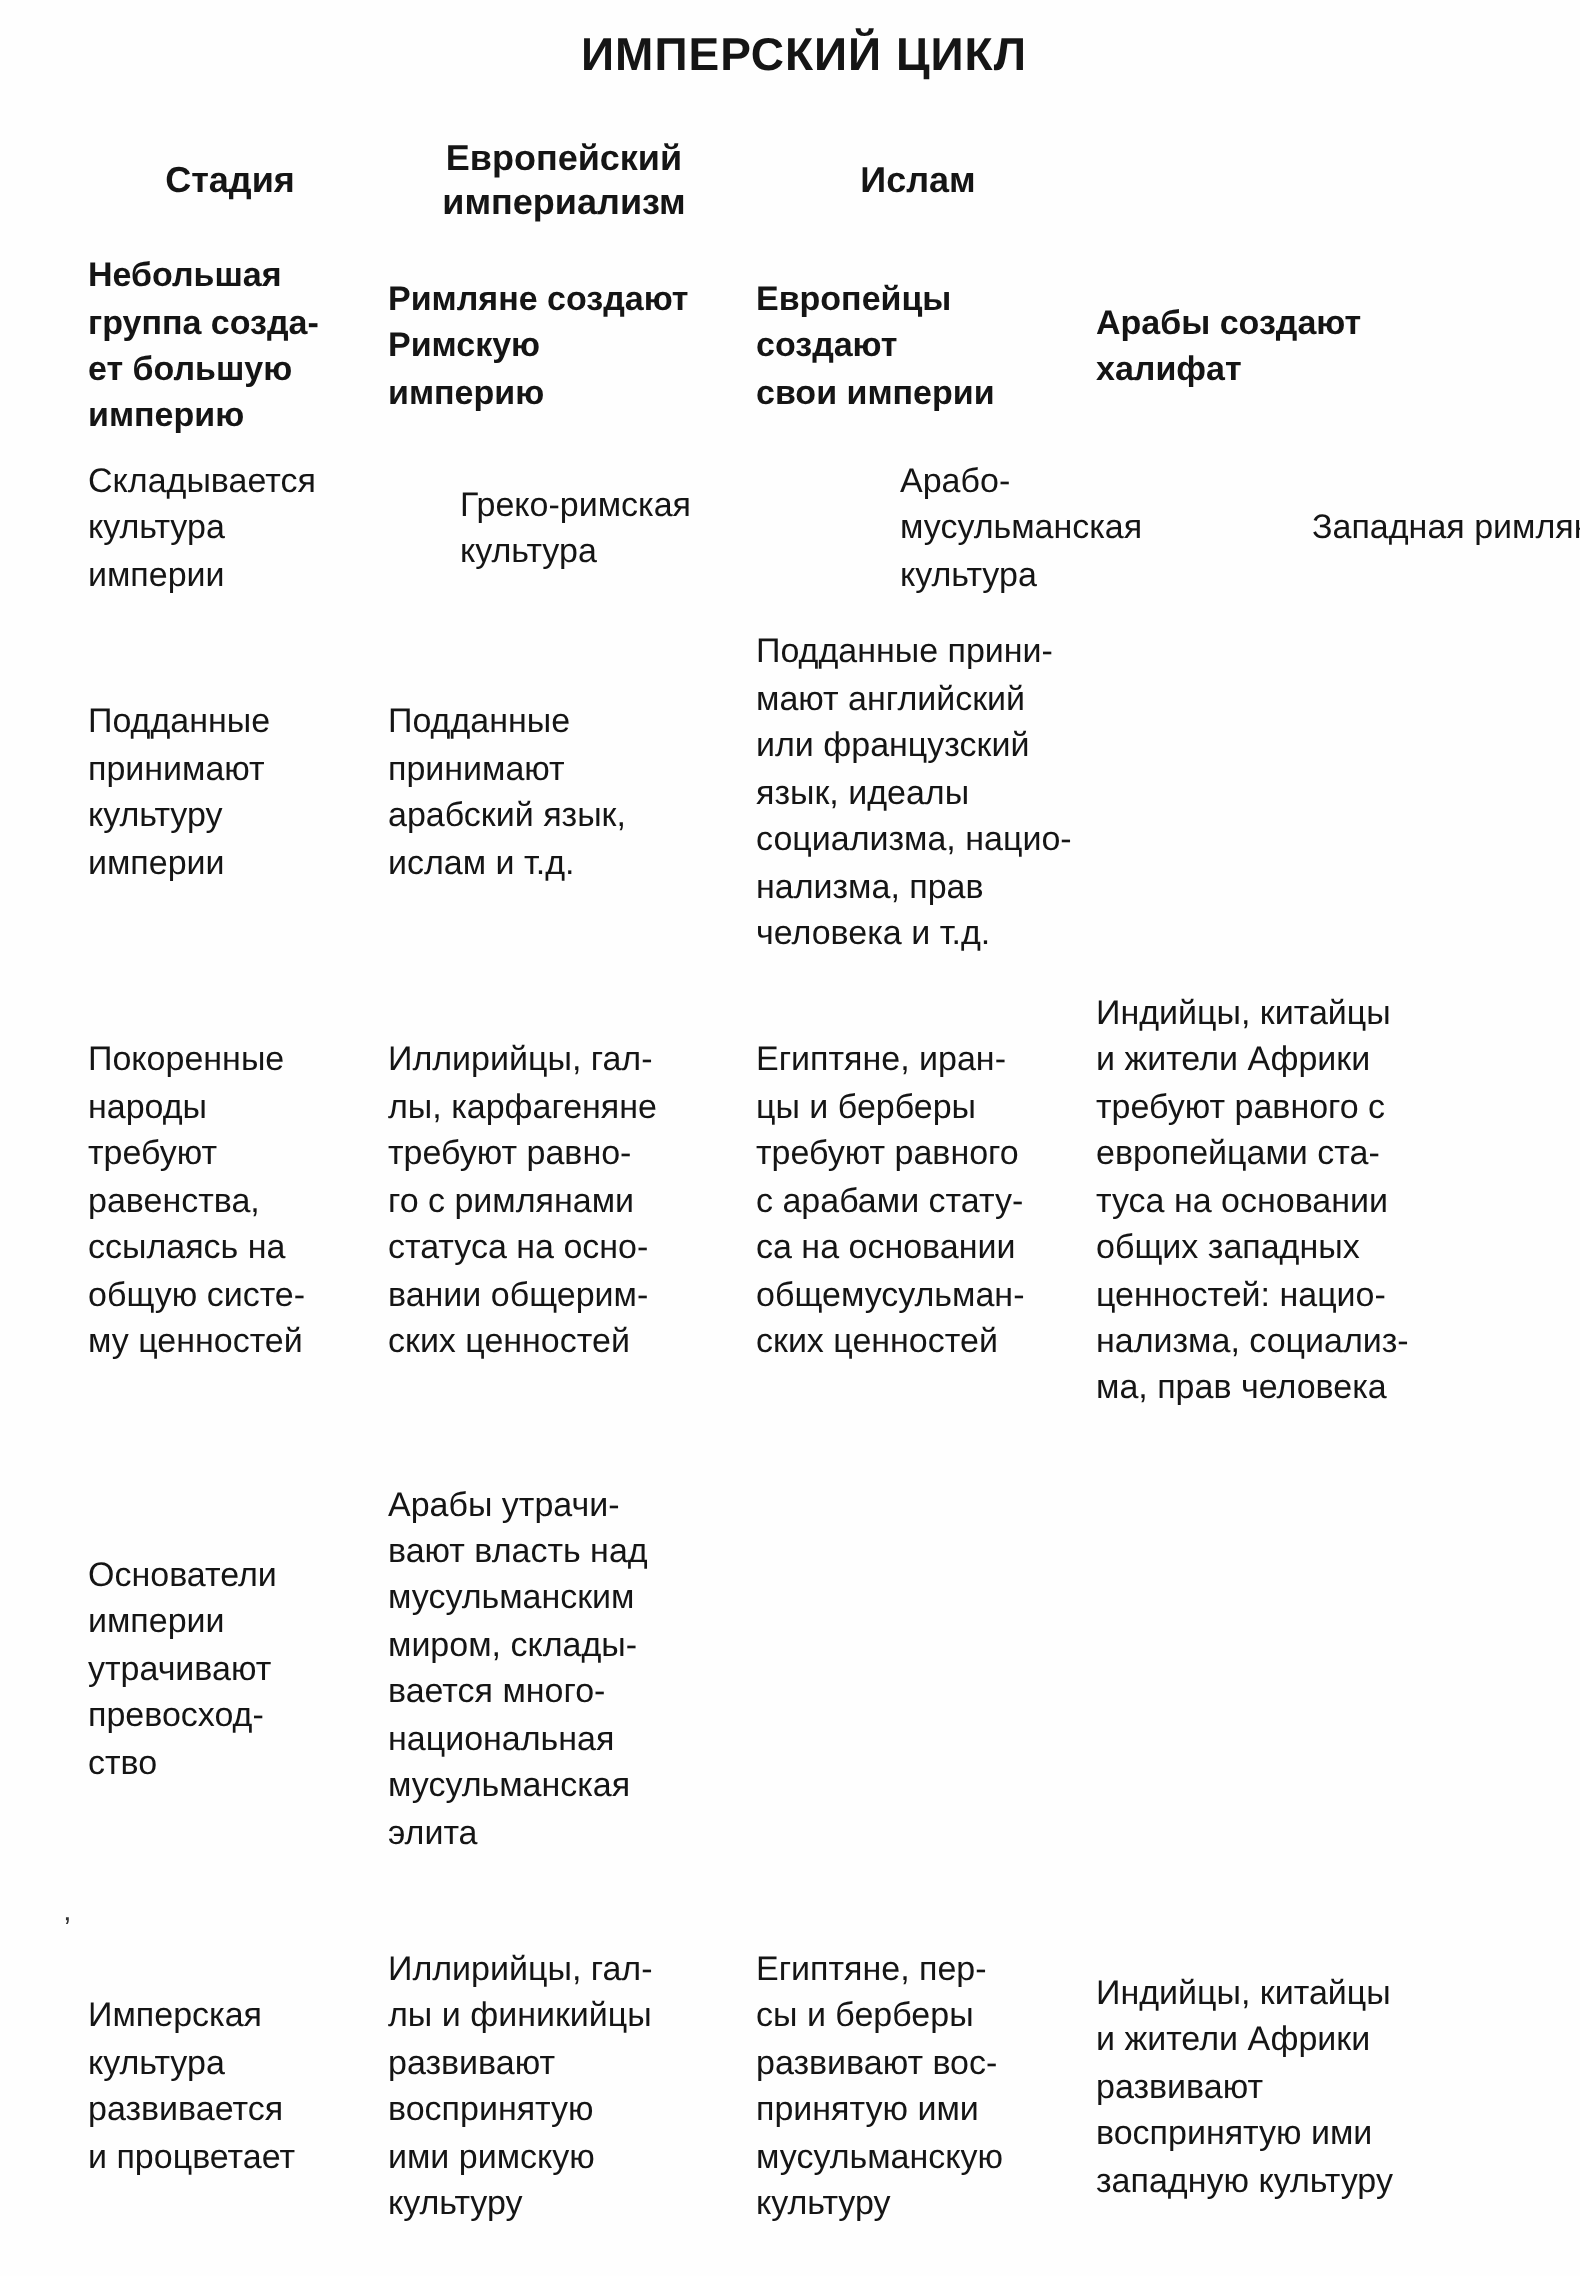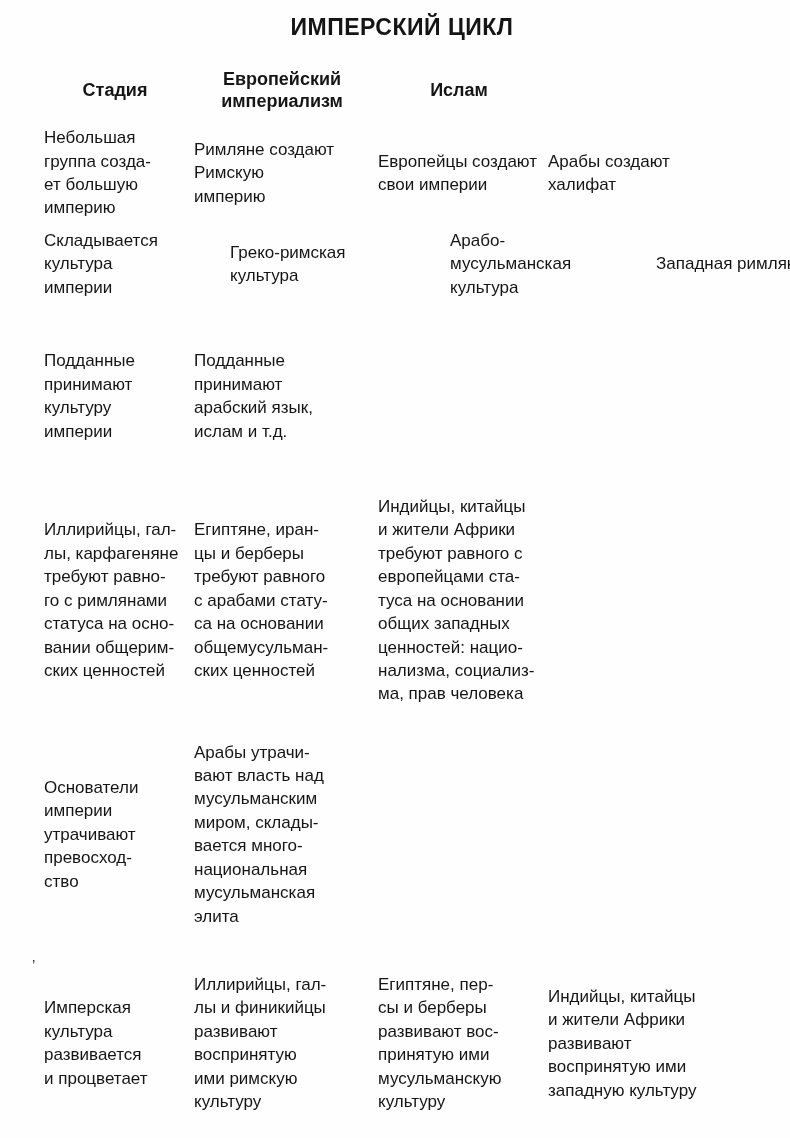--- a/index.html
+++ b/index.html
@@ -36,21 +36,21 @@
     text-align: center;
     white-space: pre-line;
     line-height: 1.25;
   }
   .cell {
     font-size: 17px;
     line-height: 1.38;
     white-space: pre-line;
     padding: 4px 0;
   }
-  .r1 { min-height: 104px; }
+  .r1 { min-height: 104px; font-weight: bold; }
   .r2 { min-height: 78px; gap: 44px;  }
   .r3 { min-height: 186px; }
   .r4 { min-height: 222px; }
   .r5 { min-height: 246px; }
   .r6 { min-height: 172px; }
   .artifact {
     position: absolute;
     left: 32px;
     top: 956px;
     font-size: 15px;
@@ -99,23 +99,37 @@
 
   <div class="trow r3">
     <div class="cell">Подданные
 принимают
 культуру
 империи</div>
     <div class="cell">Подданные
 принимают
 арабский язык,
 ислам и т.д.</div>
+    <div class="cell">Подданные прини-
+мают английский
+или французский
+язык, идеалы
+социализма, нацио-
+нализма, прав
+человека и т.д.</div>
   </div>
 
   <div class="trow r4">
+    <div class="cell">Покоренные
+народы
+требуют
+равенства,
+ссылаясь на
+общую систе-
+му ценностей</div>
     <div class="cell">Иллирийцы, гал-
 лы, карфагеняне
 требуют равно-
 го с римлянами
 статуса на осно-
 вании общерим-
 ских ценностей</div>
     <div class="cell">Египтяне, иран-
 цы и берберы
 требуют равного

